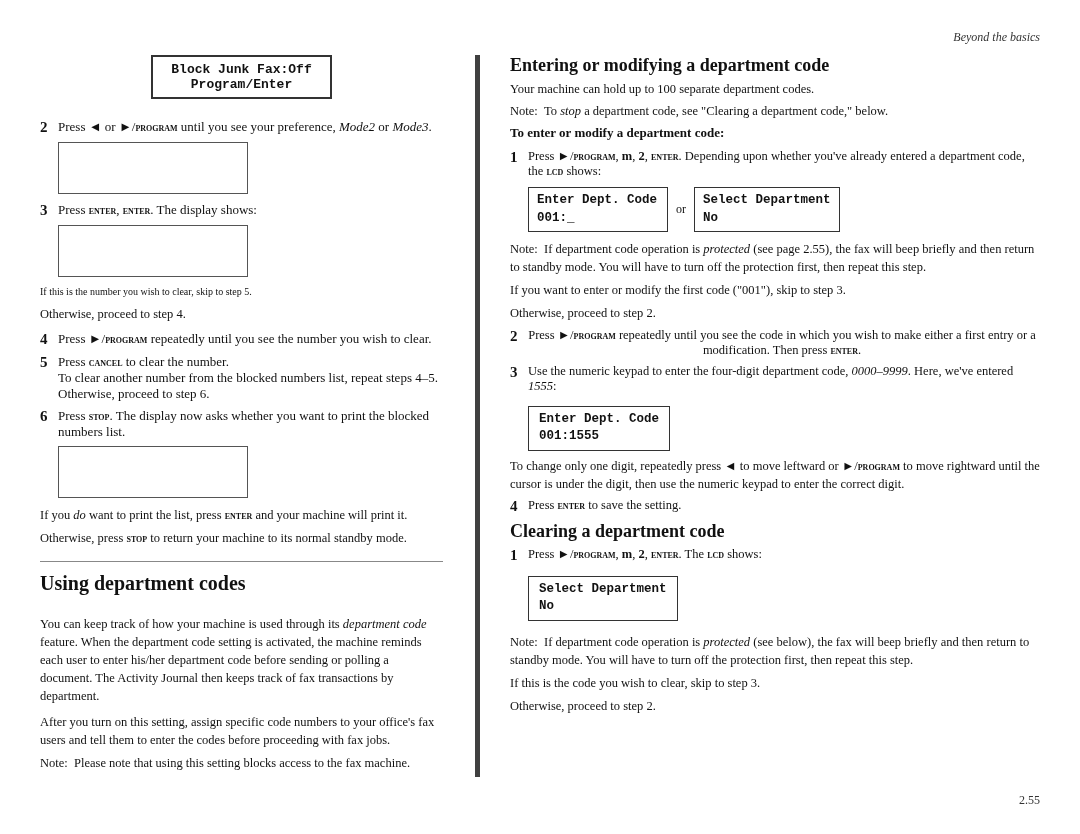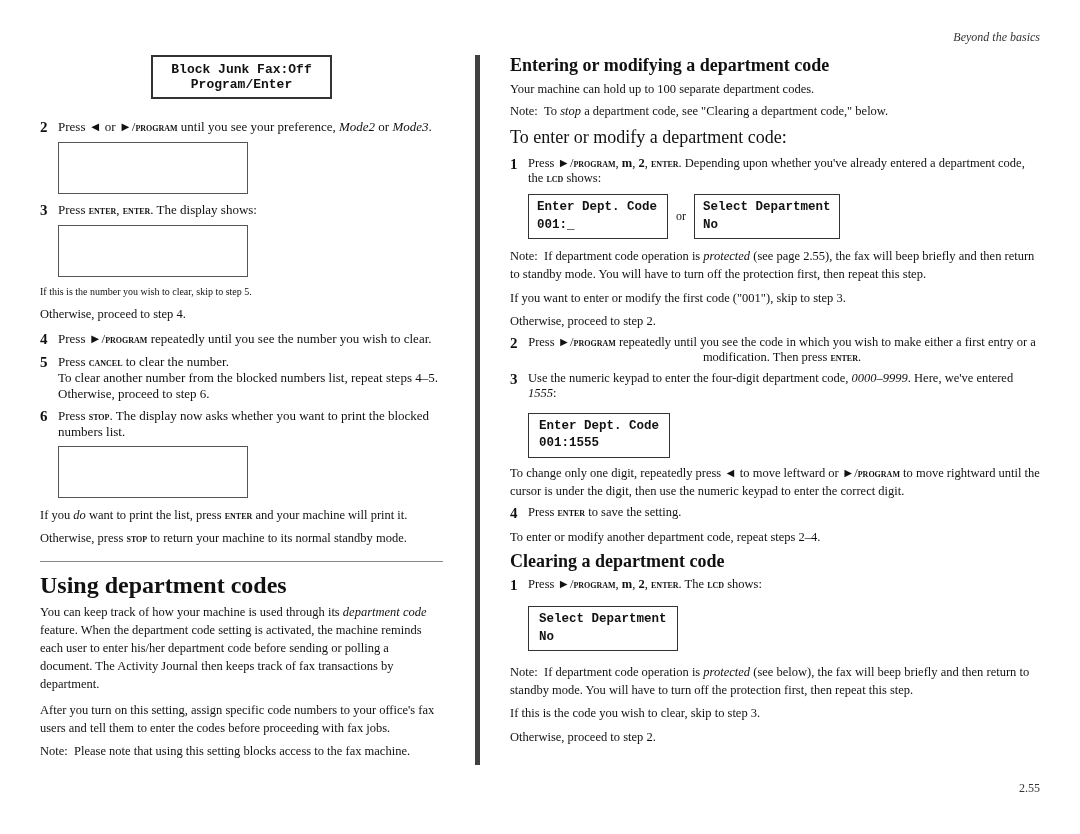--- a/index.html
+++ b/index.html
@@ -67,23 +67,23 @@
       background: #fff;
     }
     .display-box-sm {
       border: 1px solid #555;
       width: 190px;
       height: 52px;
       margin: 6px 0 8px 0;
       background: #fff;
     }
     .section-title {
-      font-size: 24px;
-      font-weight: bold;
-      margin-bottom: 4px;
+      font-size: 20px;
+      font-weight: bold;
+      margin-bottom: 20px;
       border-bottom: none;
     }
     .section-divider {
       border: none;
       border-top: 1px solid #888;
       margin: 14px 0 10px 0;
     }
     p { margin-bottom: 5px; line-height: 1.45; }
     .note-label { font-weight: normal; }
     .bold { font-weight: bold; }
@@ -236,21 +236,21 @@
       </p>
     </div>
 
     <div class="right-col">
 
       <h2 class="section-title" style="font-size:18px; margin-bottom:4px;">Entering or modifying a department code</h2>
       <p style="font-size:12.5px; margin-bottom:4px;">Your machine can hold up to 100 separate department codes.</p>
       <p style="font-size:12.5px; margin-bottom:4px; line-height:1.45;">
         <span class="note-label">Note:</span>&nbsp;&nbsp;To <em>stop</em> a department code, see "Clearing a department code," below.
       </p>
-      <p style="font-size:18px; margin-bottom:6px;">To enter or modify a department code:</p>
+      <p style="font-size:13px; margin-bottom:6px;font-weight:bold;">To enter or modify a department code:</p>
 
       <div class="step-row">
         <span class="step-num">1</span>
         <div class="step-content" style="font-size:12.5px;">
           Press ►/<span class="small-caps">program</span>, <span class="bold">m</span>, <span class="bold">2</span>, <span class="small-caps">enter</span>. Depending upon whether you've already entered a department code, the <span class="small-caps">lcd</span> shows:
         </div>
       </div>
 
       <div class="dept-table" style="margin-left:18px;">
         <div class="dept-box">
@@ -295,21 +295,20 @@
         To change only one digit, repeatedly press ◄ to move leftward or ►/<span class="small-caps">program</span> to move rightward until the cursor is under the digit, then use the numeric keypad to enter the correct digit.
       </p>
 
       <div class="step-row">
         <span class="step-num">4</span>
         <div class="step-content" style="font-size:12.5px;">
           Press <span class="small-caps">enter</span> to save the setting.
         </div>
       </div>
 
-      <p style="font-size:12.5px;">To enter or modify another department code, repeat steps 2–4.</p>
 
       <h2 class="section-title" style="font-size:18px; margin-bottom:5px;">Clearing a department code</h2>
 
       <div class="step-row">
         <span class="step-num">1</span>
         <div class="step-content" style="font-size:12.5px;">
           Press ►/<span class="small-caps">program</span>, <span class="bold">m</span>, <span class="bold">2</span>, <span class="small-caps">enter</span>. The <span class="small-caps">lcd</span> shows:
         </div>
       </div>
 

